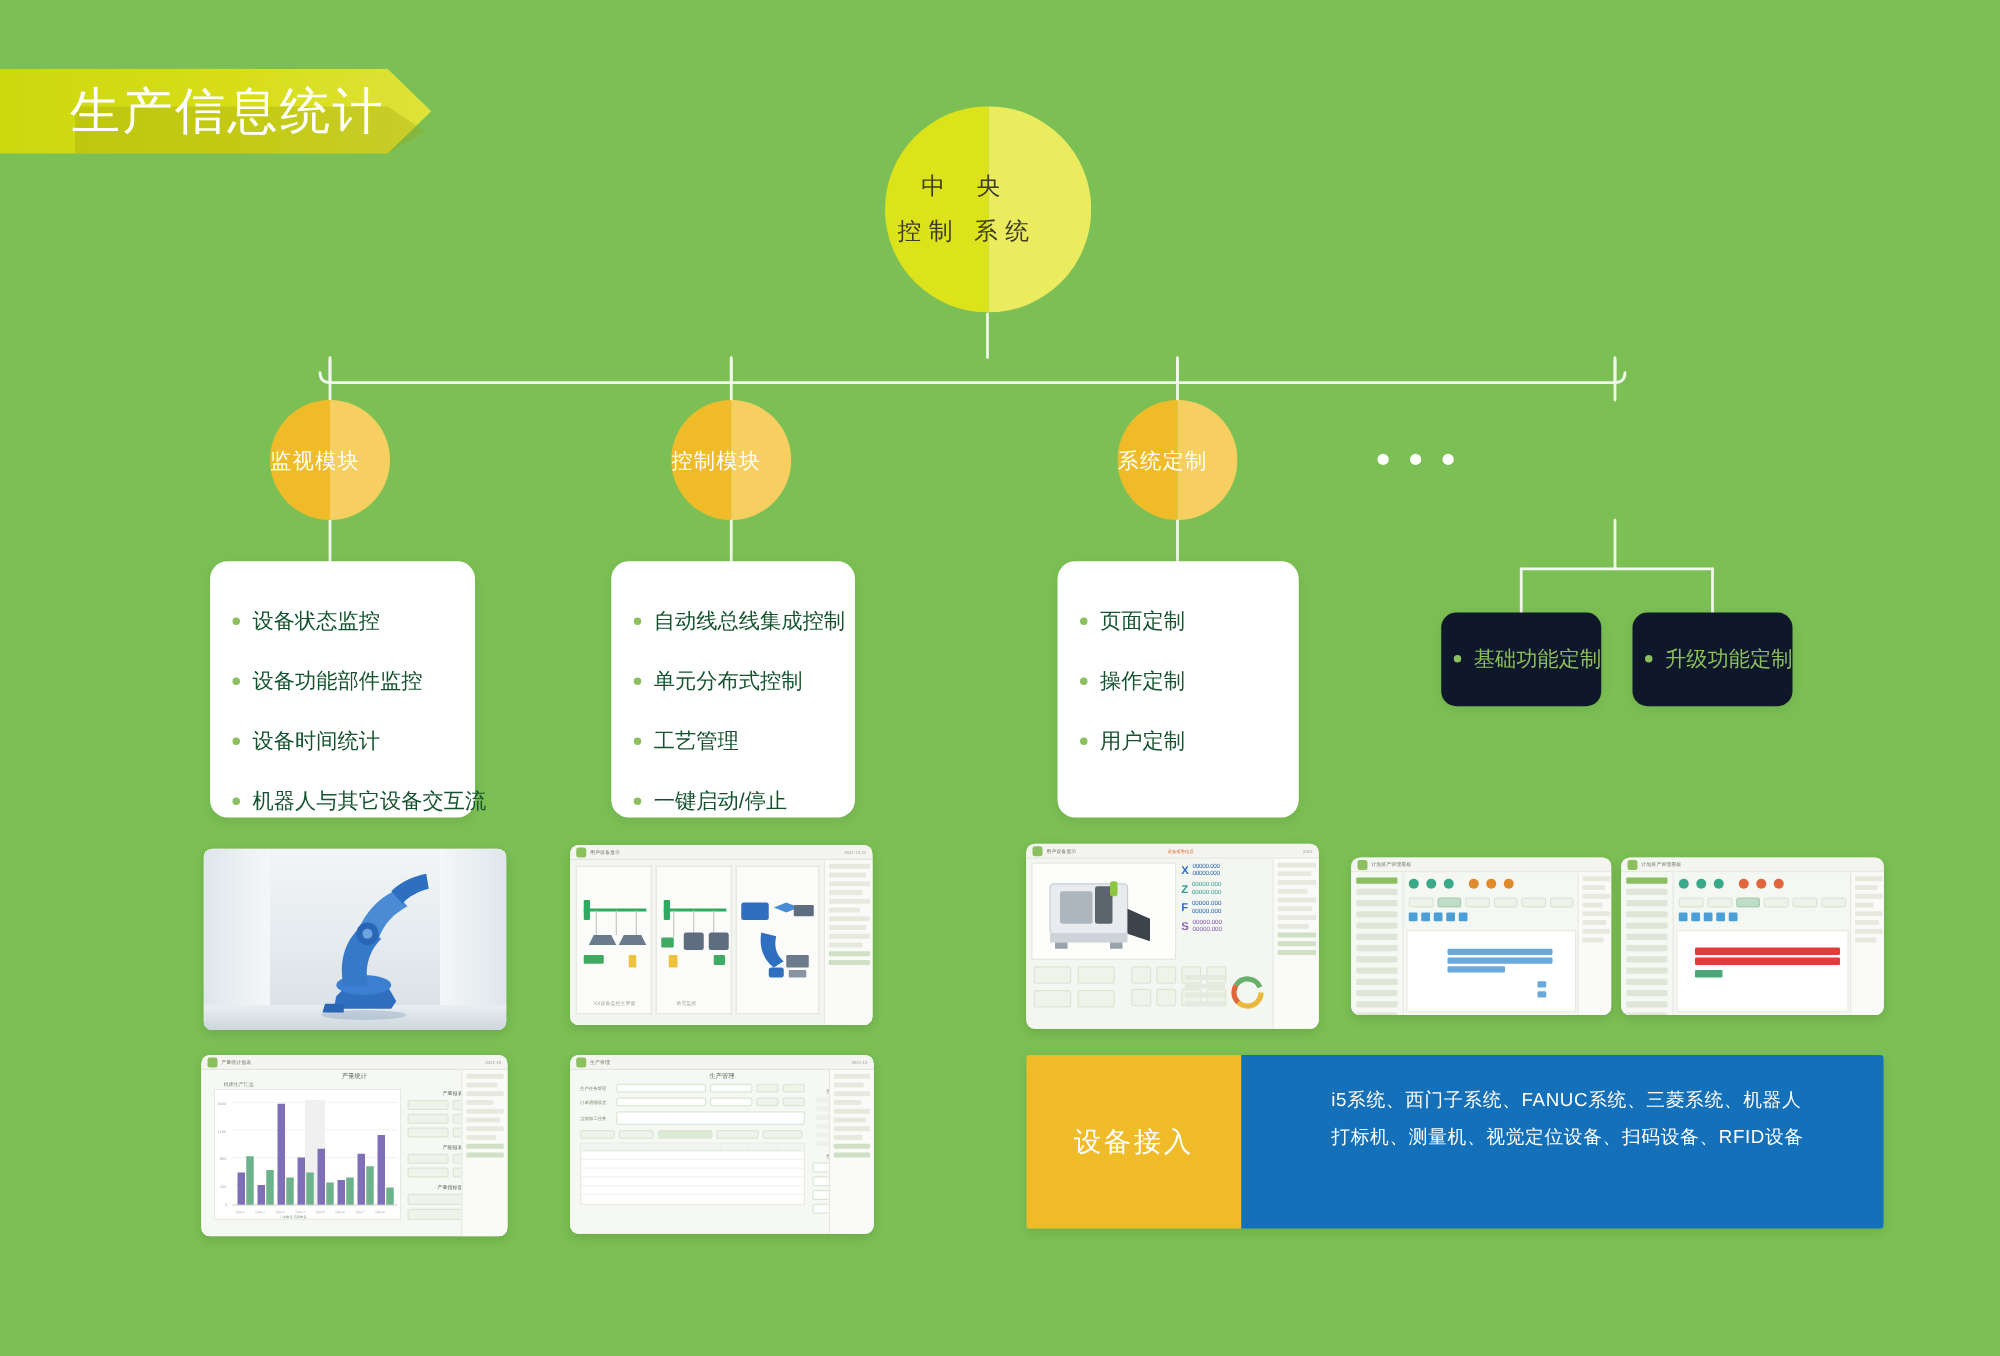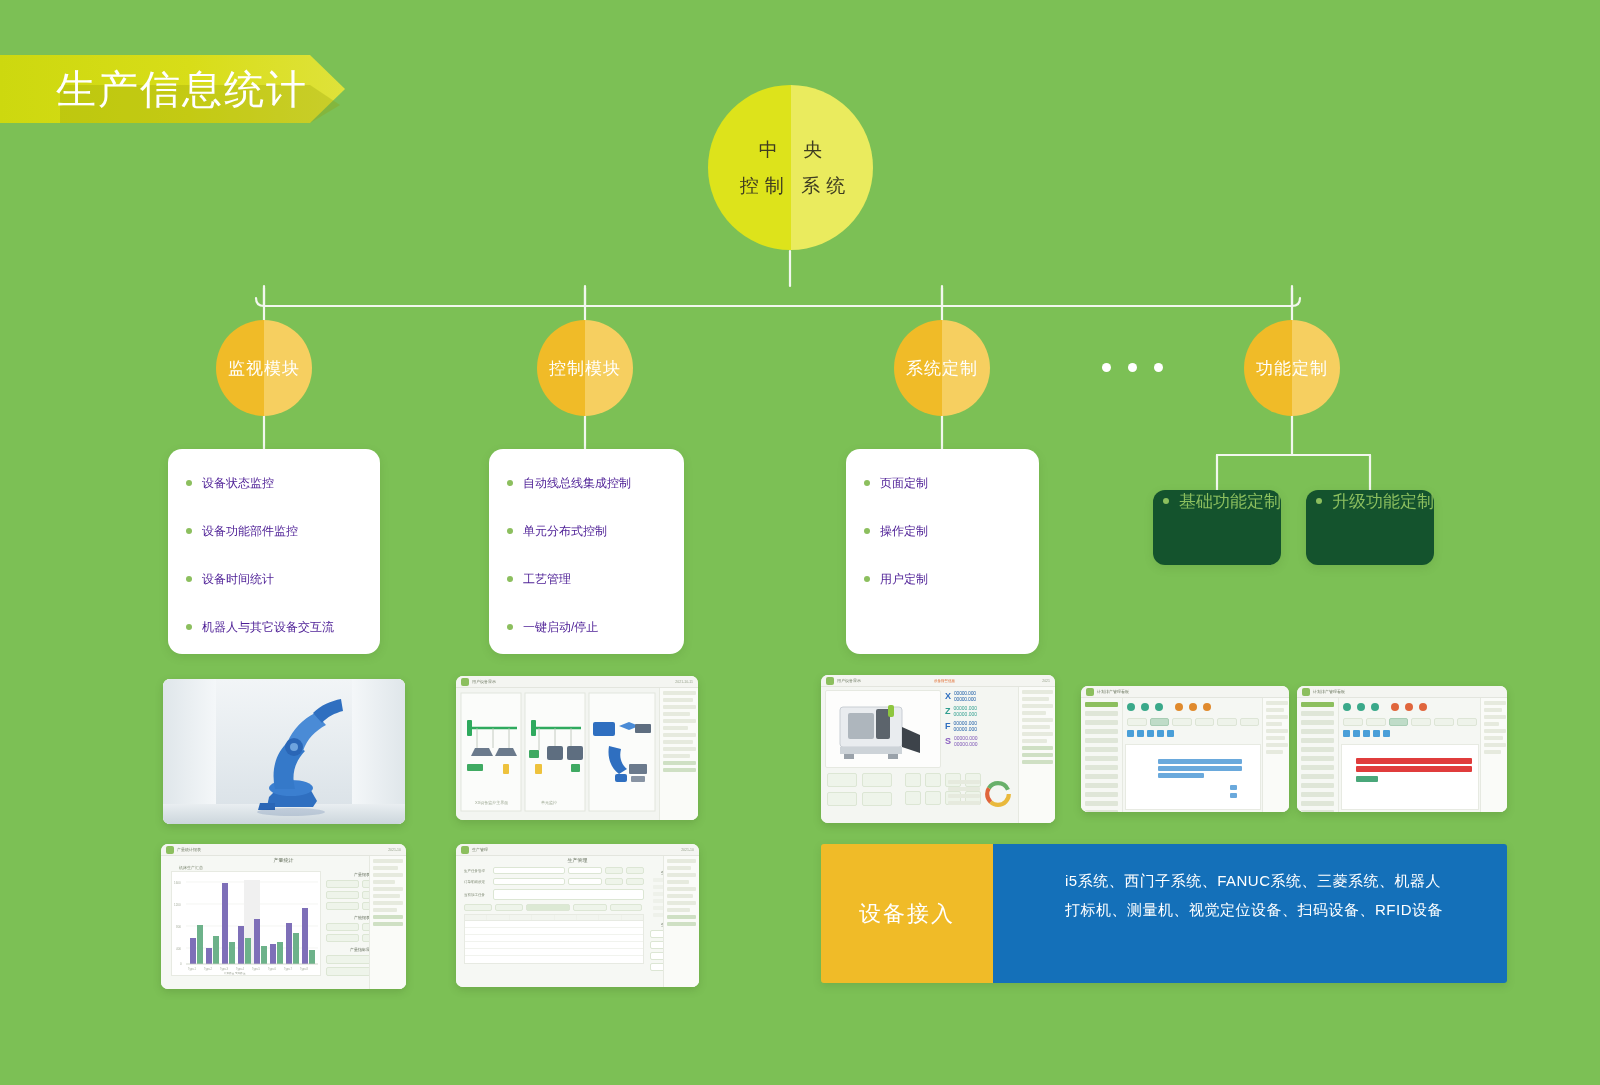--- a/index.html
+++ b/index.html
@@ -34,21 +34,21 @@
     color: #ffffff; font-size: 40px; letter-spacing: 2px;
     font-weight: 400; line-height: 68px;
   }
 
   
   .connectors { position: absolute; left: 0; top: 0; width: 1600px; height: 1085px; pointer-events: none; }
 
   
   .circle {
     position: absolute; border-radius: 50%;
-    display: flex; align-items: center; justify-content: center;
+    display: flex; align-items: center; 
     text-align: center; overflow: hidden;
   }
   .circle .halfL, .circle .halfR {
     position: absolute; top: 0; height: 100%; width: 50%;
   }
   .circle .halfL { left: 0; }
   .circle .halfR { right: 0; }
   .circle .label { position: relative; z-index: 2; }
 
   .root-circle { left: 708px; top: 85px; width: 165px; height: 165px; }
@@ -74,38 +74,39 @@
   .dots i { width: 9px; height: 9px; border-radius: 50%; background: #ffffff; display: block; }
 
   
   .card {
     position: absolute; background: #ffffff; border-radius: 14px;
     box-shadow: 0 3px 10px rgba(60,90,30,0.14);
     padding: 22px 20px 18px 18px;
   }
   .card ul { list-style: none; }
   .card li {
-    color: #4c1d95; font-size: 12px; line-height: 24px;
+    color: #14532d; font-size: 17px; line-height: 24px;
     padding-left: 16px; position: relative; margin-bottom: 24px;
     white-space: nowrap;
+    margin-top: 14px;
   }
   .card li:last-child { margin-bottom: 0; }
   .card li::before {
     content: ""; position: absolute; left: 0; top: 9px;
     width: 6px; height: 6px; border-radius: 50%; background: #8cbf5e;
   }
 
   #card-monitor { left: 168px; top: 449px; width: 212px; height: 205px; }
   #card-control { left: 489px; top: 449px; width: 195px; height: 205px; }
   #card-system  { left: 846px; top: 449px; width: 193px; height: 205px; }
 
   .mini-card {
-    position: absolute; background: #14532d; border-radius: 12px;
+    position: absolute; background: #0f172a; border-radius: 12px;
     box-shadow: 0 3px 10px rgba(60,90,30,0.14);
-    display: flex; align-items: flex-start;
+    display: flex; align-items: center;
   }
   .mini-card span {
     color: #8cbf5e; font-size: 17px; padding-left: 26px; position: relative;
     white-space: nowrap;
   }
   .mini-card span::before {
     content: ""; position: absolute; left: 10px; top: 8px;
     width: 6px; height: 6px; border-radius: 50%; background: #8cbf5e;
   }
   #mini-basic   { left: 1153px; top: 490px; width: 128px; height: 75px; }
@@ -227,25 +228,20 @@
   </div>
   <div class="circle mod-circle" id="c-system">
     <div class="halfL"></div>
     <div class="halfR"></div>
     <div class="label">系统定制</div>
   </div>
   <div class="circle mod-circle" id="c-control">
     <div class="halfL"></div>
     <div class="halfR"></div>
     <div class="label">控制模块</div>
-  </div>
-  <div class="circle mod-circle" id="c-func">
-    <div class="halfL"></div>
-    <div class="halfR"></div>
-    <div class="label">功能定制</div>
   </div>
 
   <div class="dots">
     <i></i>
     <i></i>
     <i></i>
   </div>
 
   <div class="card" id="card-monitor">
     <ul>

